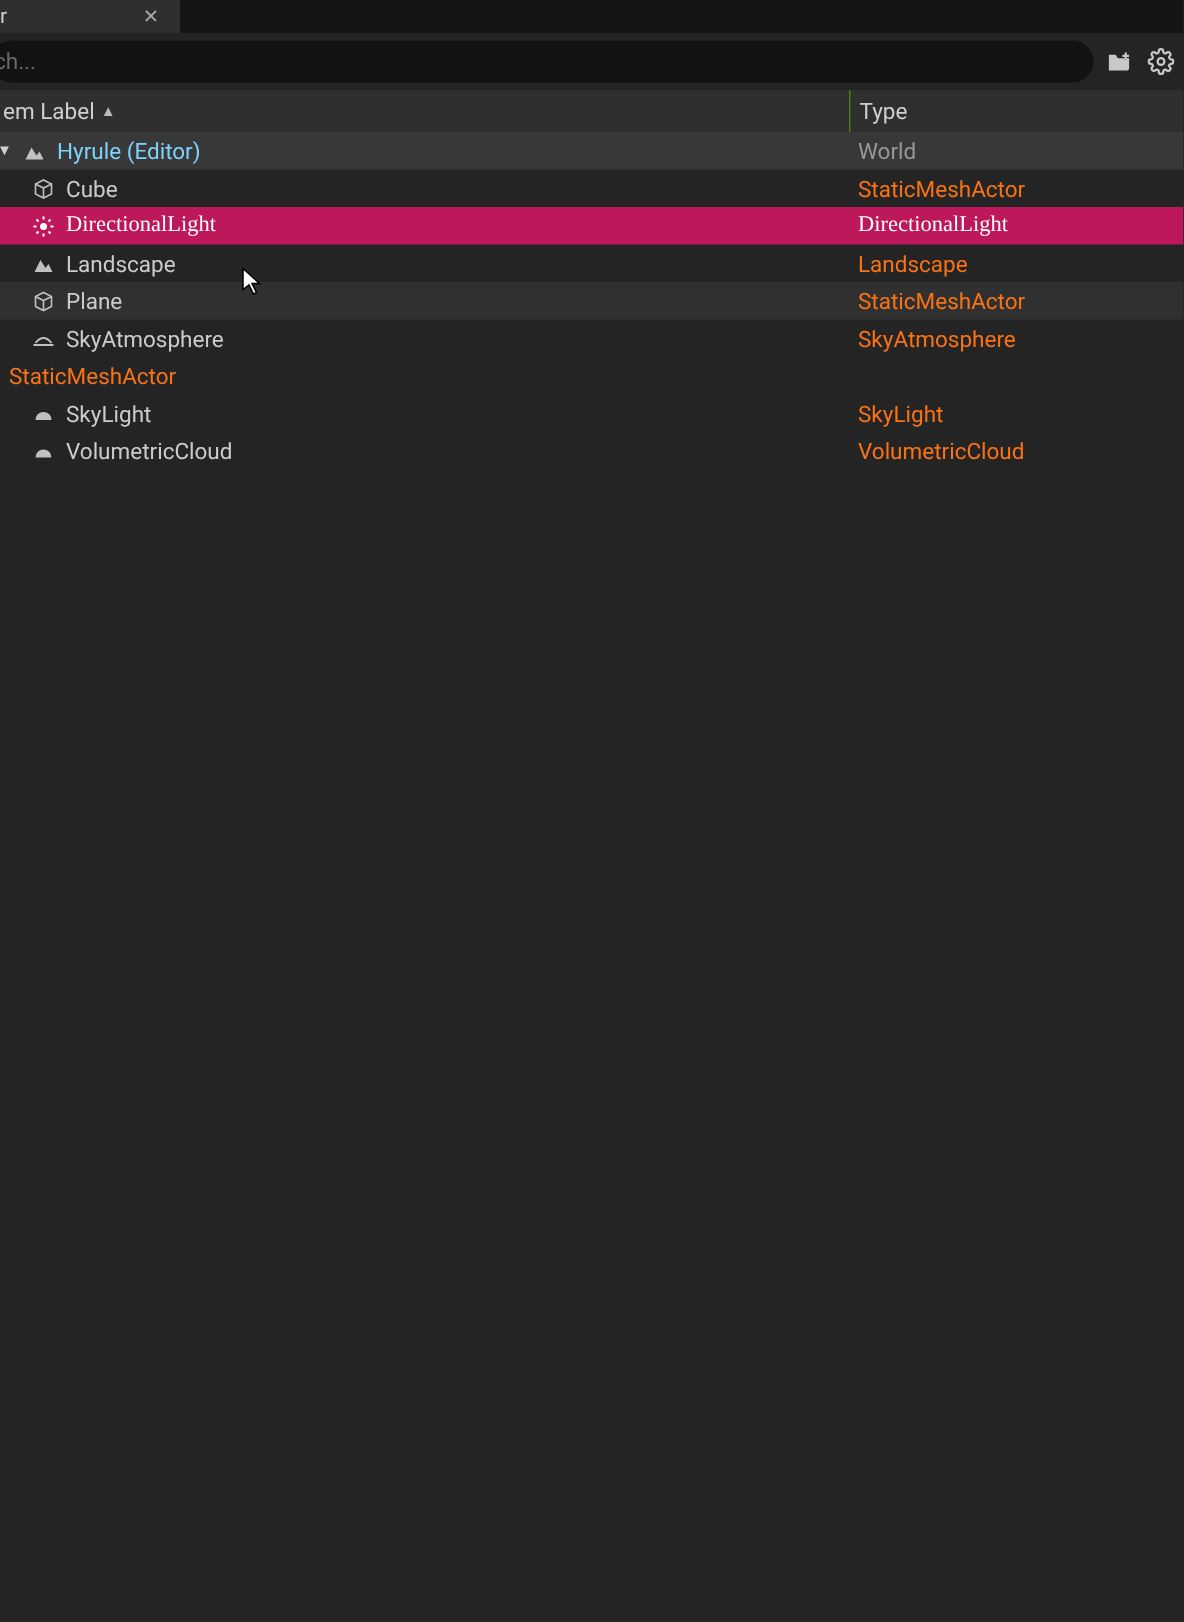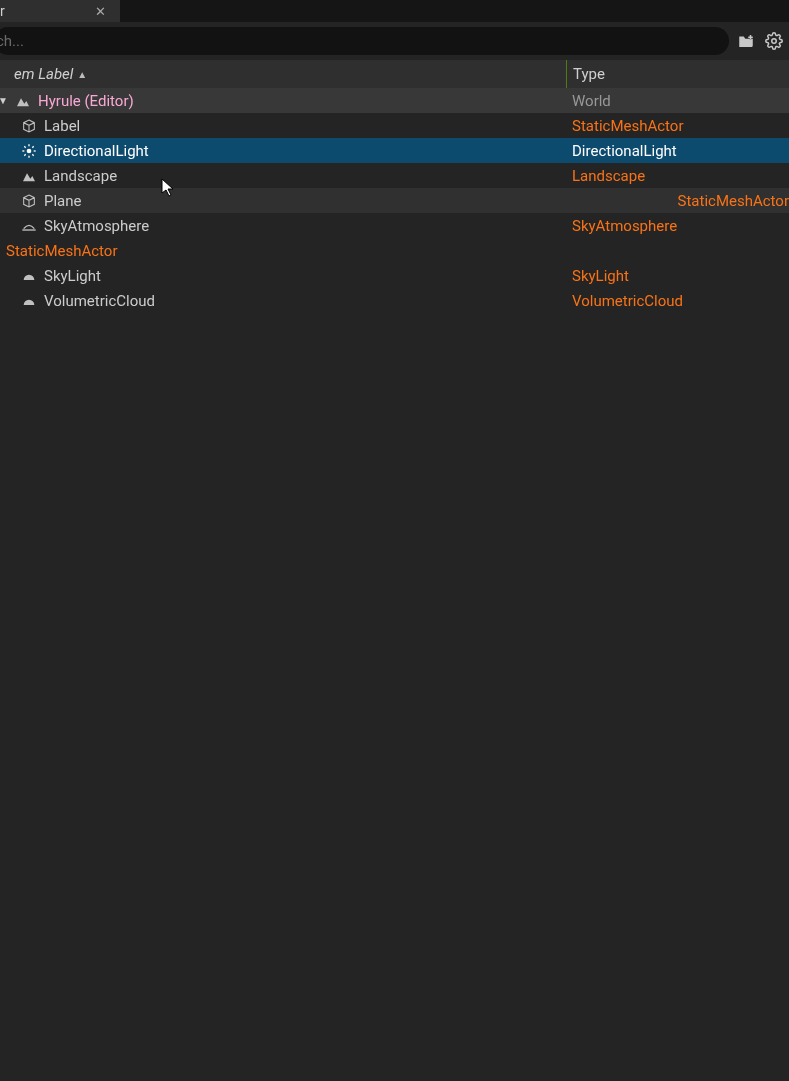--- a/index.html
+++ b/index.html
@@ -81,25 +81,24 @@
   .headers {
     height: 28px;
     background: #2f2f2f;
     display: flex;
     align-items: center;
     font-size: 15px;
     color: #cfcfcf;
   }
   .col-label {
     flex: 0 0 566px;
-    padding-left: 14px;
+    padding-left: 2px;
     display: flex;
     align-items: center;
     gap: 4px;
-    font-style: italic;
   }
   .col-type {
     flex: 1;
     padding-left: 6px;
     border-left: 1px solid #4d7c0f;
     height: 100%;
     display: flex;
     align-items: center;
   }
   .sort-arrow {
@@ -125,29 +124,29 @@
   }
   .row .type-cell {
     flex: 1;
     padding-left: 6px;
     color: #f97316;
     white-space: nowrap;
     overflow: hidden;
   }
   .row.root { background: #383838; }
   .row.root .label-cell { padding-left: 0px; }
-  .row.root .name { color: #f9a8d4; }
+  .row.root .name { color: #7dd3fc; }
   .row.root .type-cell { color: #989898; }
 
   .row.child .label-cell { padding-left: 20px; }
   .row.child .name { color: #cccccc; }
 
-  .row.hover { background: #303030; text-align: right; }
-
-  .row.selected { background: #0c4a6e; }
+  .row.hover { background: #303030; }
+
+  .row.selected { background: #be185d; font-family: Liberation Serif, serif; }
   .row.selected .name,
   .row.selected .type-cell { color: #ffffff; }
   .row.selected svg { color: #ffffff; }
 
   .expander {
     width: 10px;
     height: 10px;
     display: inline-flex;
     align-items: center;
     justify-content: center;
@@ -228,21 +227,21 @@
     <div class="type-cell">World</div>
   </div>
   <div id="rows">
       <div class="row child">
         <div class="label-cell">
           <span class="icon">
             <svg width="16" height="16" viewBox="0 0 24 24">
               <use href="#ico-mesh"></use>
             </svg>
           </span>
-          <span class="name">Label</span>
+          <span class="name">Cube</span>
         </div>
         <div class="type-cell">StaticMeshActor</div>
       </div>
       <div class="row child selected">
         <div class="label-cell">
           <span class="icon">
             <svg width="16" height="16" viewBox="0 0 24 24">
               <use href="#ico-sun"></use>
             </svg>
           </span>

